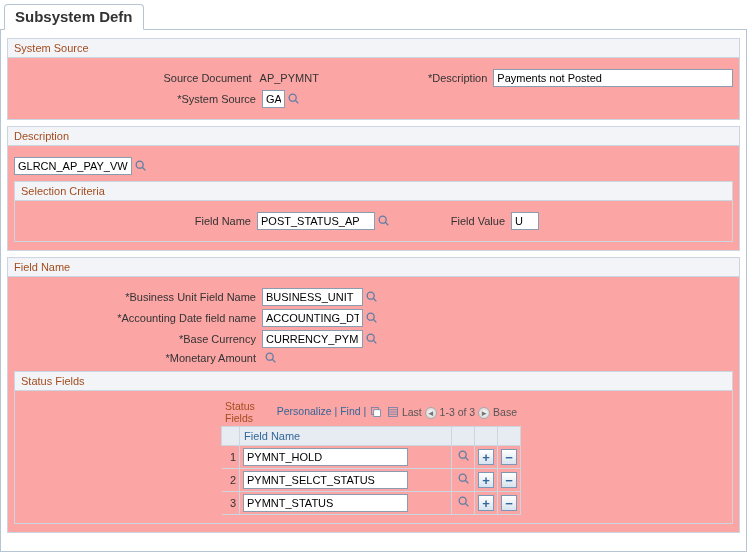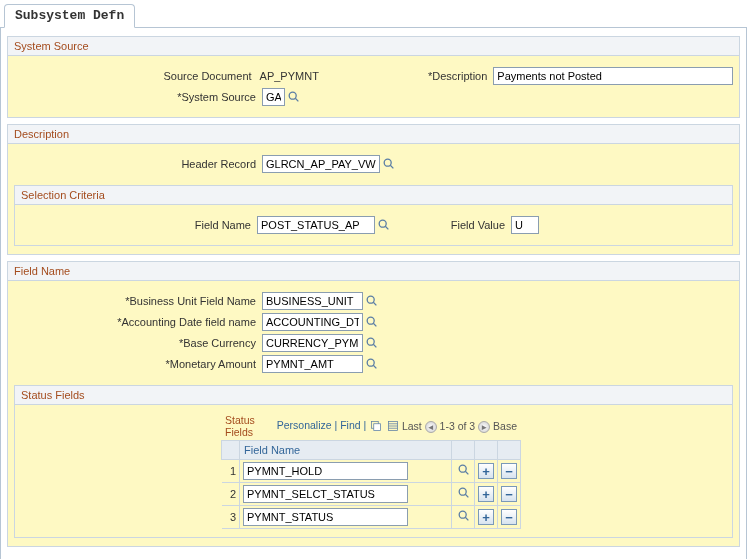--- a/index.html
+++ b/index.html
@@ -21,25 +21,24 @@
     padding-left: 4px;
     padding-top: 4px;
   }
   .tab {
     padding: 3px 10px 4px 10px;
     border: 1px solid #b6c5d4;
     border-bottom: none;
     border-top-left-radius: 4px;
     border-top-right-radius: 4px;
     margin-right: 2px;
-    font-size: 13px;
+    font-size: 15px;
     color: #336699;
     background: linear-gradient(#fafcff,#e9eff5);
     cursor: pointer;
-    font-family: Liberation Mono, monospace;
   }
   .tab.active {
     background: #fff;
     color: #333;
     font-weight: bold;
     border-bottom: 1px solid #fff;
     margin-bottom: -1px;
   }
   .content {
     border: 1px solid #b6c5d4;
@@ -54,24 +53,24 @@
     color: #a44c1e;
     font-size: 11px;
     padding: 3px 6px;
     border: 1px solid #cbd6e1;
     border-bottom: none;
     background: #f2f4f7;
   }
   .section-body {
     border: 1px solid #cbd6e1;
     padding: 8px 6px;
-    background: #fef9c3;
+    background: #fca5a5;
   }
   .inner-section {
-    margin-top: 12px;
+    margin-top: 6px;
   }
   .row {
     display: flex;
     align-items: center;
     margin: 3px 0;
   }
   .label {
     width: 248px;
     text-align: right;
     padding-right: 6px;
@@ -194,21 +193,20 @@
               </svg>
           </span>
         </div>
       </div>
     </div>
 
     <div class="section">
       <div class="section-title">Description</div>
       <div class="section-body">
         <div class="row">
-          <div class="label">Header Record</div>
           <input type="text" class="med-field" value="GLRCN_AP_PAY_VW" style="">
           <span class="lookup">
             <svg viewBox="0 0 16 16">
                 <circle cx="6.5" cy="6.5" r="4" fill="none" stroke="#5b7ea5" stroke-width="1.5"></circle>
                 <line x1="9.5" y1="9.5" x2="13" y2="13" stroke="#5b7ea5" stroke-width="1.5"></line>
               </svg>
           </span>
         </div>
 
         <div class="inner-section">
@@ -259,21 +257,20 @@
           <input type="text" class="lg-field" value="CURRENCY_PYMNT" style="">
           <span class="lookup">
             <svg viewBox="0 0 16 16">
                 <circle cx="6.5" cy="6.5" r="4" fill="none" stroke="#5b7ea5" stroke-width="1.5"></circle>
                 <line x1="9.5" y1="9.5" x2="13" y2="13" stroke="#5b7ea5" stroke-width="1.5"></line>
               </svg>
           </span>
         </div>
         <div class="row">
           <div class="label"><span class="req">Monetary Amount</span></div>
-          <input type="text" class="lg-field" value="PYMNT_AMT" style="">
           <span class="lookup">
             <svg viewBox="0 0 16 16">
                 <circle cx="6.5" cy="6.5" r="4" fill="none" stroke="#5b7ea5" stroke-width="1.5"></circle>
                 <line x1="9.5" y1="9.5" x2="13" y2="13" stroke="#5b7ea5" stroke-width="1.5"></line>
               </svg>
           </span>
         </div>
 
         <div class="inner-section">
           <div class="section-title">Status Fields</div>

